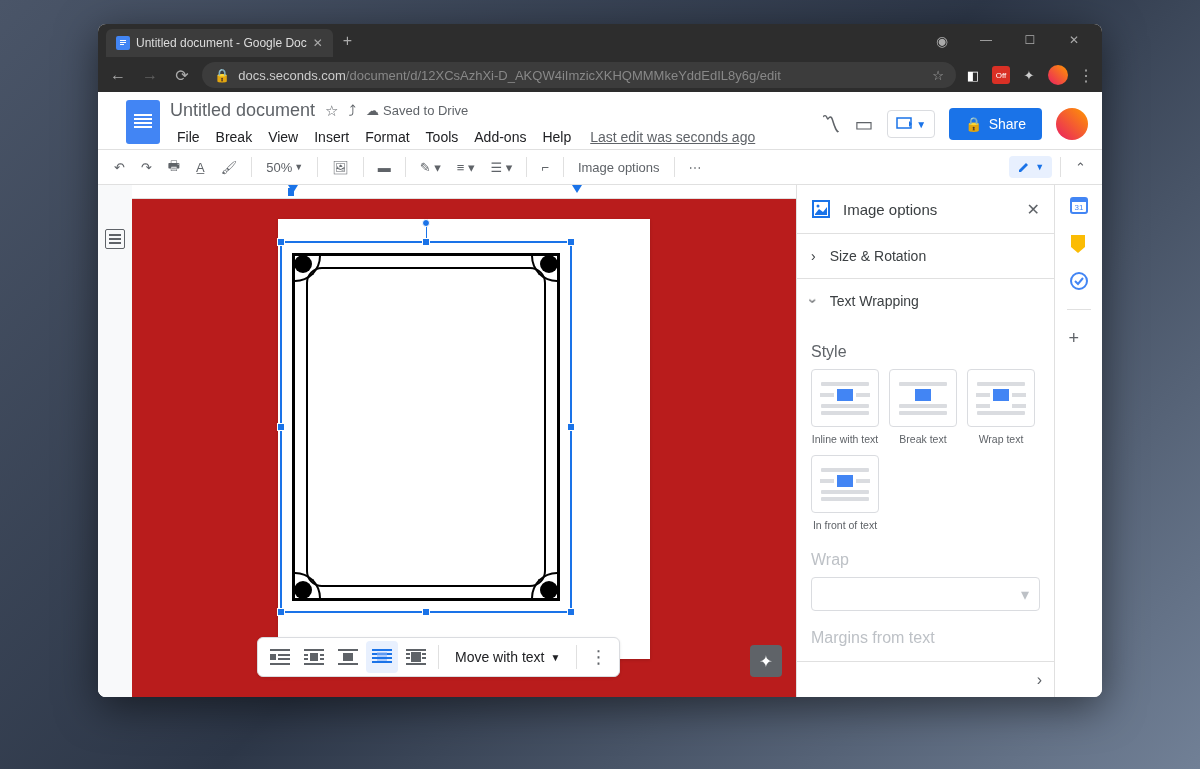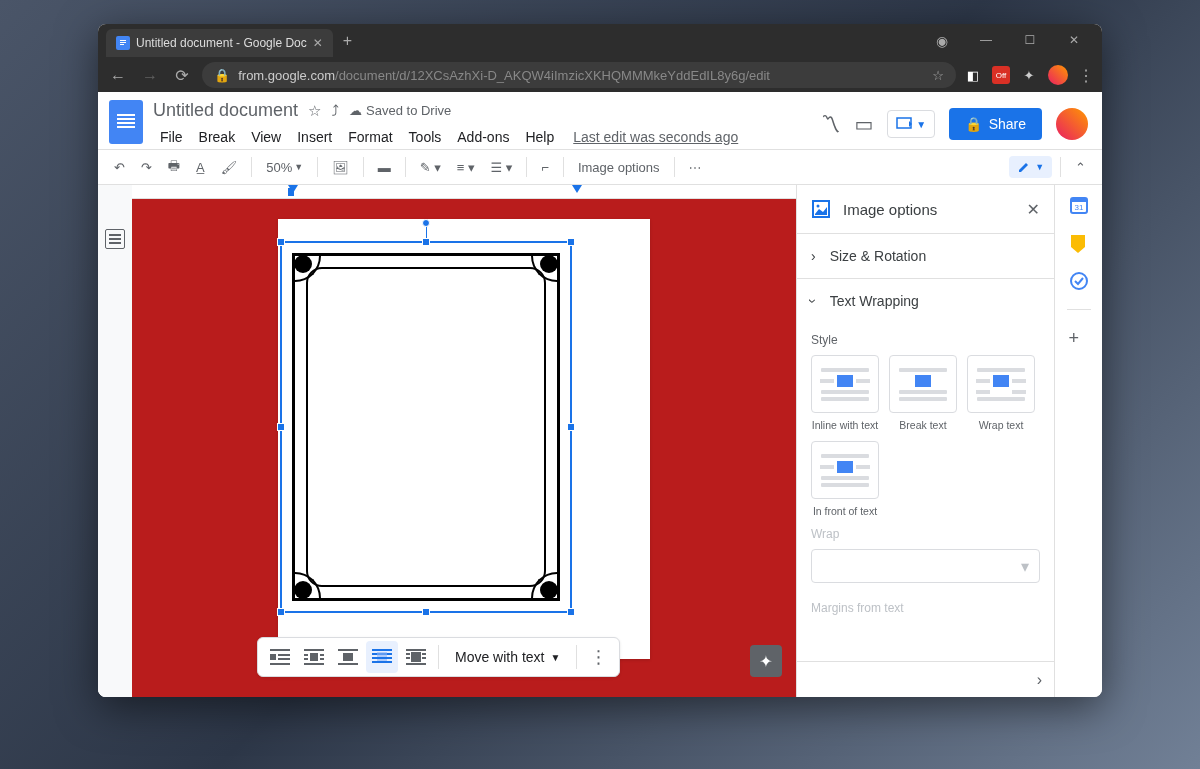--- a/index.html
+++ b/index.html
@@ -17,21 +17,21 @@
 .addrbar { height: 34px; background: #2d2d2d; display: flex; align-items: center; padding: 0 8px; gap: 8px; color: #aaa; }
 .nav-btn { width: 24px; text-align: center; font-size: 16px; cursor: pointer; }
 .url-field { flex: 1; background: #3c3c3c; border-radius: 14px; height: 26px; display: flex; align-items: center; padding: 0 12px; font-size: 13px; gap: 8px; }
 .url-text { color: #ccc; }
 .url-text .path { color: #888; }
 .ext-icons { display: flex; gap: 10px; align-items: center; }
 .ext-icon { width: 18px; height: 18px; border-radius: 3px; font-size: 13px; display:flex; align-items:center; justify-content:center; }
 .avatar { width: 20px; height: 20px; border-radius: 50%; background: linear-gradient(45deg,#e91e63,#ff9800); }
 
 .app { flex: 1; display: flex; flex-direction: column; background: #fff; overflow: hidden; }
-.app-header { padding: 8px 14px 0 11px; display: flex; align-items: flex-start; gap: 10px; }
+.app-header { padding: 8px 14px 0 28px; display: flex; align-items: flex-start; gap: 10px; }
 .docs-logo { width: 34px; height: 44px; background: #4285f4; border-radius: 3px; position: relative; display: flex; align-items: center; justify-content: center; }
 .docs-logo::after { content: ''; position: absolute; width: 18px; height: 2px; background: #fff; box-shadow: 0 4px 0 #fff, 0 8px 0 #fff, 0 12px 0 #fff; top: 14px; }
 .header-mid { flex: 1; }
 .title-row { display: flex; align-items: center; gap: 10px; font-size: 18px; color: #5f6368; }
 .title-row .icons { display: flex; gap: 10px; color: #5f6368; font-size: 15px; align-items: center; }
 .saved { font-size: 13px; color: #5f6368; display: flex; align-items: center; gap: 4px; }
 .menubar { display: flex; gap: 2px; font-size: 14px; color: #202124; margin-top: 4px; align-items:center; }
 .menu-item { padding: 4px 7px; cursor: pointer; }
 .last-edit { color: #5f6368; text-decoration: underline; font-size: 14px; margin-left: 10px; }
 .header-right { display: flex; align-items: center; gap: 14px; padding-top: 8px; }
@@ -85,21 +85,21 @@
 .explore-fab { position: absolute; bottom: 20px; right: 14px; width: 32px; height: 32px; background: #5f6368; border-radius: 4px; display: flex; align-items: center; justify-content: center; color: #fff; cursor: pointer; }
 
 .sidebar { width: 258px; border-left: 1px solid #e0e0e0; display: flex; flex-direction: column; background: #fff; }
 .sb-header { height: 48px; display: flex; align-items: center; padding: 0 14px; gap: 12px; }
 .sb-title { font-size: 15px; color: #3c4043; flex: 1; }
 .sb-close { font-size: 16px; color: #5f6368; cursor: pointer; }
 .sb-img-icon { width: 20px; height: 20px; }
 .sb-section { border-top: 1px solid #e0e0e0; }
 .sb-sec-head { height: 44px; display: flex; align-items: center; padding: 0 14px; gap: 14px; font-size: 14px; color: #3c4043; cursor: pointer; font-weight: 500;}
 .sb-sec-body { padding: 0 14px 14px 14px; background: #fff; }
-.sb-label { font-size: 12px; color: #5f6368; margin: 10px 0 8px 0; font-weight: 500; }
+.sb-label { font-size: 16px; color: #5f6368; margin: 20px 0 8px 0; font-weight: 500; }
 .style-grid { display: flex; flex-wrap: wrap; gap: 10px; }
 .style-item { display: flex; flex-direction: column; align-items: center; gap: 6px; }
 .style-card { width: 68px; height: 58px; border: 1px solid #dadce0; border-radius: 4px; display: flex; flex-direction: column; justify-content: center; align-items: center; gap: 3px; padding: 8px; cursor: pointer; }
 .style-card.selected { border: 2px solid #1a73e8; }
 .sc-line { width: 48px; height: 4px; background: #dadce0; border-radius: 1px; }
 .sc-row { display: flex; gap: 3px; align-items: center; }
 .sc-box { width: 16px; height: 12px; background: #4285f4; }
 .sc-half { width: 14px; height: 4px; background: #dadce0; }
 .style-label { font-size: 10.5px; color: #5f6368; text-align: center; }
 .sb-disabled { color: #bdc1c6; }
@@ -138,21 +138,21 @@
         <span class="win-btn">✕</span>
       </div>
     </div>
 
     <div class="addrbar">
       <span class="nav-btn">←</span>
       <span class="nav-btn" style="opacity:.4">→</span>
       <span class="nav-btn">⟳</span>
       <div class="url-field">
         <span>🔒</span>
-        <span class="url-text"><span>from.google.com</span><span class="path">/document/d/12XCsAzhXi-D_AKQW4iImzicXKHQMMMkeYddEdIL8y6g/edit</span></span>
+        <span class="url-text"><span>docs.seconds.com</span><span class="path">/document/d/12XCsAzhXi-D_AKQW4iImzicXKHQMMMkeYddEdIL8y6g/edit</span></span>
         <span style="margin-left:auto">☆</span>
       </div>
       <div class="ext-icons">
         <span class="ext-icon" style="color:#fff">◧</span>
         <span class="ext-icon" style="background:#d93025;color:#fff;font-size:8px;">Off</span>
         <span class="ext-icon" style="color:#ccc">✦</span>
         <span class="avatar"></span>
         <span style="color:#aaa">⋮</span>
       </div>
     </div>

